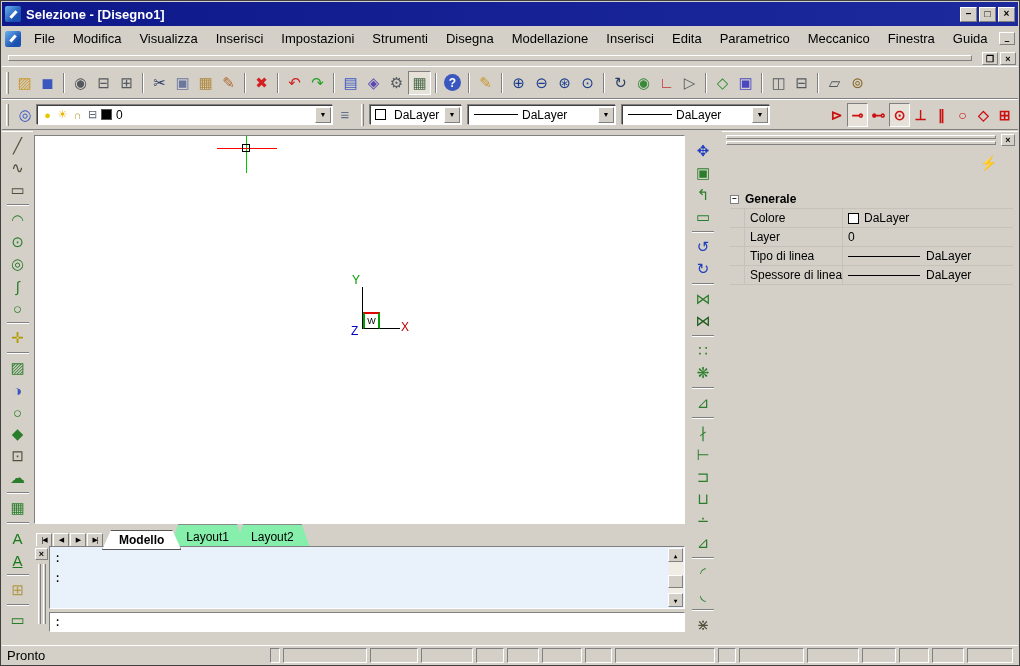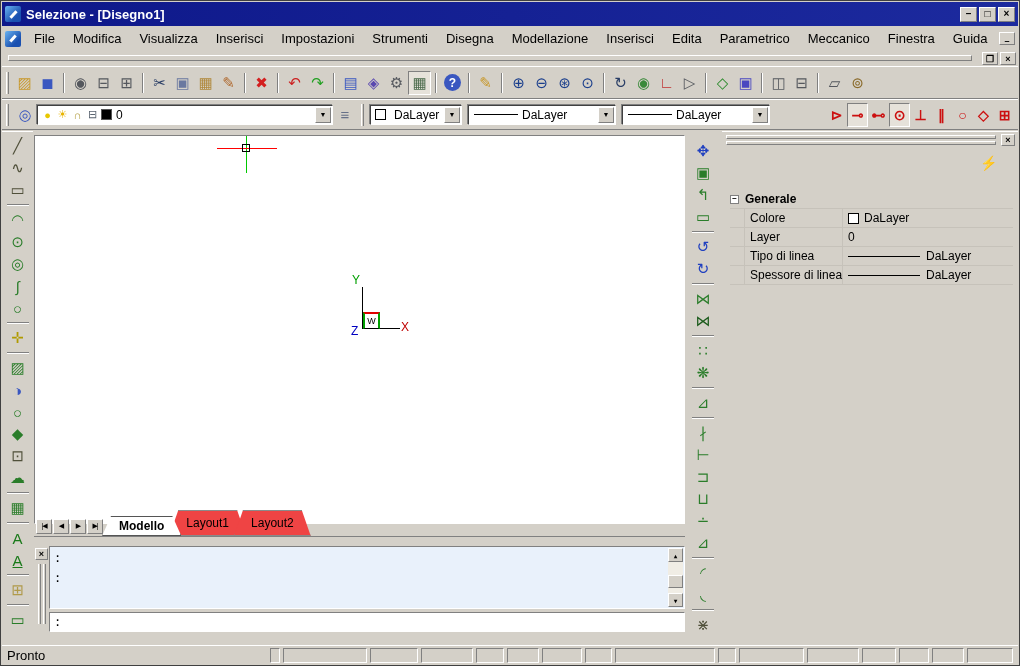--- a/index.html
+++ b/index.html
@@ -69,25 +69,25 @@
   .xh-h{position:absolute;left:182px;top:12px;width:60px;height:1px;background:#ff0000}
   .pickbox{position:absolute;left:207px;top:8px;width:8px;height:8px;border:1px solid #000;background:transparent}
   .ucs-y{position:absolute;left:317px;top:137px;color:#00a000;font-size:12px}
   .ucs-vline{position:absolute;left:327px;top:151px;width:1px;height:42px;background:#000}
   .ucs-hline{position:absolute;left:327px;top:192px;width:38px;height:1px;background:#000}
   .ucs-x{position:absolute;left:366px;top:184px;color:#c00000;font-size:12px}
   .ucs-z{position:absolute;left:316px;top:188px;color:#0000c0;font-size:12px}
   .ucs-w{position:absolute;left:328px;top:176px;width:17px;height:17px;background:#fff;border-top:2px solid #e00000;border-left:2px solid #00a000;border-right:2px solid #00a000;border-bottom:1px solid #000;font-size:9px;display:flex;align-items:center;justify-content:center}
 
   
-  .tabbar{position:absolute;left:0;top:386px;width:651px;height:21px;display:flex;align-items:center;border-bottom:1px solid #808080}
+  .tabbar{position:absolute;left:0;top:400px;width:651px;height:21px;display:flex;align-items:center;border-bottom:1px solid #808080}
   .tabnav{display:flex;gap:1px;margin:0 5px 0 2px}
   .navbtn{width:16px;height:15px;display:flex;align-items:center;justify-content:center;font-size:7px;letter-spacing:-1px}
   .tabs{display:flex;align-items:flex-end;height:100%}
-  .tab{height:26px;padding:0 17px;display:flex;align-items:center;font-size:12px;background:#ef4444;clip-path:polygon(9px 0,calc(100% - 9px) 0,100% 100%,0 100%);margin:0 -6px;box-shadow:inset 0 0 0 1px #8a8a8a}
+  .tab{height:26px;padding:0 17px;display:flex;align-items:center;font-size:12px;background:#86efac;clip-path:polygon(9px 0,calc(100% - 9px) 0,100% 100%,0 100%);margin:0 -6px;box-shadow:inset 0 0 0 1px #8a8a8a}
   .tab.active{background:#fff;font-weight:bold;height:20px;z-index:2;box-shadow:inset 0 0 0 1px #555}
   .tab > span{pointer-events:none}
 
   
   .cmdwin{position:absolute;left:0;top:416px;width:651px;height:86px;background:#d4d0c8}
   .cmd-close{position:absolute;left:1px;top:2px;width:13px;height:12px;display:flex;align-items:center;justify-content:center;font-size:9px;font-weight:bold}
   .cmd-grip{position:absolute;left:4px;top:18px;width:3px;height:60px;border-left:1px solid #fff;border-right:1px solid #808080}
   .cmd-grip2{position:absolute;left:9px;top:18px;width:3px;height:60px;border-left:1px solid #fff;border-right:1px solid #808080}
   .cmd-hist{position:absolute;left:15px;top:0;right:0;height:63px;background:#e9f1fb;border:1px solid;border-color:#808080 #fff #fff #808080;font-family:"DejaVu Sans Mono",monospace;font-size:12px;padding:1px 20px 0 4px}
   .cmdline{height:20px;line-height:20px;white-space:pre}

